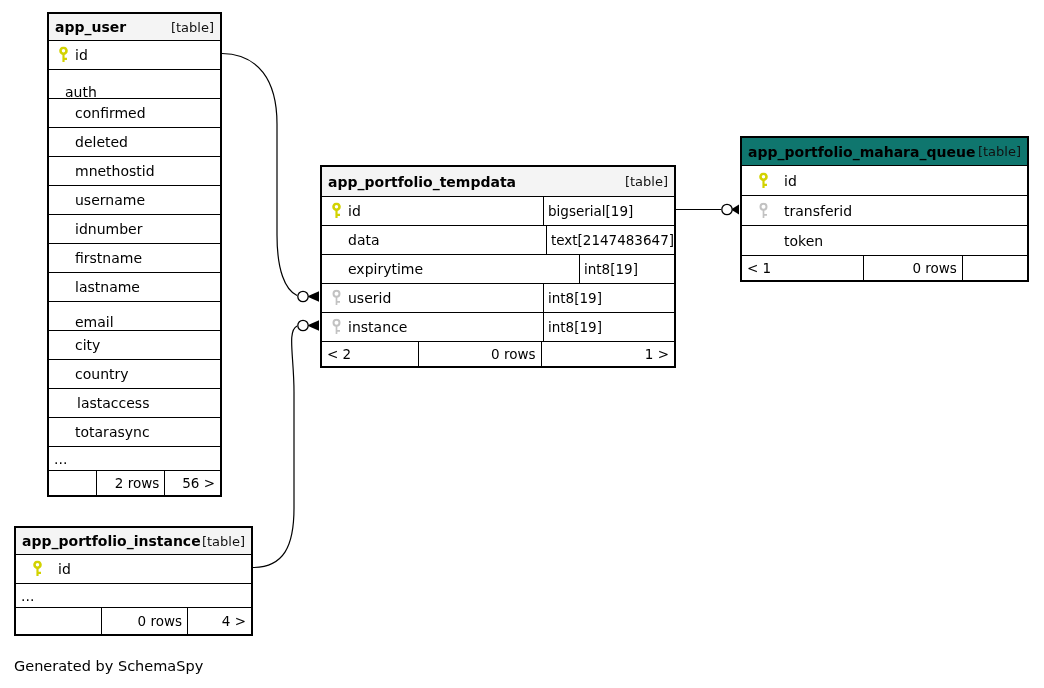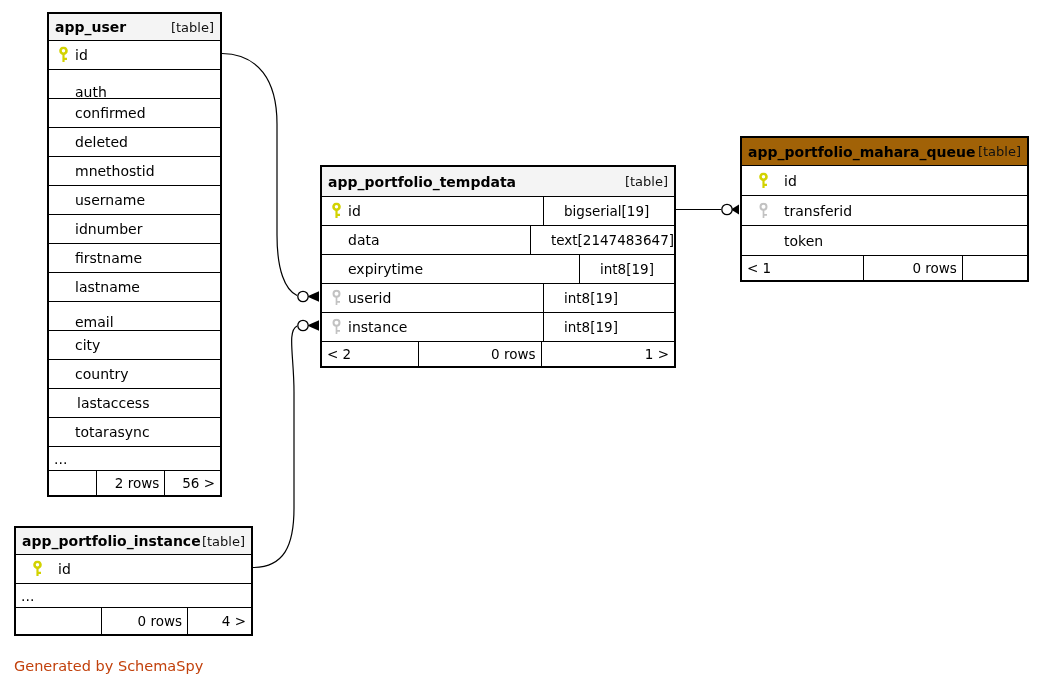--- a/index.html
+++ b/index.html
@@ -10,30 +10,30 @@
   .tbl-header{display:flex;justify-content:space-between;align-items:center;
               background:#f4f4f4;border-bottom:1px solid #000;box-sizing:border-box;
               padding:0 6px;cursor:pointer;}
   .tbl-name{font-weight:bold;font-size:14px;color:#000;}
   .tbl-badge{font-size:13px;color:#111;}
   .col-row{position:relative;display:flex;align-items:stretch;border-bottom:1px solid #000;
            box-sizing:border-box;font-size:14px;color:#000;background:#fff;}
   .name-cell{position:relative;display:flex;align-items:center;box-sizing:border-box;height:100%;}
   .plain-cell{position:relative;display:flex;align-items:center;box-sizing:border-box;flex:1;}
   .type-cell{flex:1;display:flex;align-items:center;border-left:1px solid #000;
-             padding-left:20px;font-size:13.5px;box-sizing:border-box;}
+             padding-left:4px;font-size:13.5px;box-sizing:border-box;}
   .key-icon{position:absolute;top:50%;transform:translateY(-50%);line-height:0;}
   .ellipsis-row{display:flex;align-items:center;padding-left:5px;border-bottom:1px solid #000;
                 font-size:14px;box-sizing:border-box;background:#fff;}
   .tbl-footer{display:flex;font-size:13.5px;background:#fff;}
   .ft-cell{display:flex;align-items:center;box-sizing:border-box;padding:0 5px;height:100%;}
   .ft-cell + .ft-cell{border-left:1px solid #000;}
   .ft-right{justify-content:flex-end;}
   .ft-left{justify-content:flex-start;}
-  #footer-note{position:absolute;left:14px;top:658px;font-size:14.5px;color:#c2410c;z-index:2;}
+  #footer-note{position:absolute;left:14px;top:658px;font-size:14.5px;color:#000000;z-index:2;}
 </style>
 </head>
 <body>
 
 <div id="stage">
   <div id="footer-note">Generated by SchemaSpy</div>
 <svg width="1044" height="688" id="rel-svg">
       <g>
         <path d="M 222 53.5 C 258 54 277 80 277 124 L 277 235 C 277 270 285 290 297 295.5" fill="none" stroke="#000000" stroke-width="1.2"></path>
         <polygon points="307,296.5 319,291.2 319,301.8" fill="#000000"></polygon>
@@ -58,21 +58,21 @@
       <div class="col-row" style="height: 29px;">
         <div class="plain-cell" style="padding-left: 26px;">
           <span class="key-icon" style="left: 8px;"><svg width="13" height="17" viewBox="0 0 13 17">
               <circle cx="6.5" cy="4.2" r="3" fill="none" stroke="#d2d200" stroke-width="2.6"></circle>
               <path d="M6.5 7.2 L6.5 15.5 M6.5 12.3 L10 12.3" fill="none" stroke="#d2d200" stroke-width="2.2"></path>
             </svg></span>
           <span>id</span>
         </div>
       </div>
       <div class="col-row" style="height: 29px;">
-        <div class="plain-cell" style="padding-left: 26px; margin-top: 16px;">
+        <div class="plain-cell" style="padding-left: 16px; margin-top: 16px;">
           <span>auth</span>
         </div>
       </div>
       <div class="col-row" style="height: 29px;">
         <div class="plain-cell" style="padding-left: 26px;">
           <span>confirmed</span>
         </div>
       </div>
       <div class="col-row" style="height: 29px;">
         <div class="plain-cell" style="padding-left: 26px;">
@@ -183,21 +183,21 @@
         </div>
         <div class="type-cell">int8[19]</div>
       </div>
       <div class="tbl-footer" style="height: 24px;">
         <div class="ft-cell ft-left" style="width: 97px;">&lt; 2</div>
         <div class="ft-cell ft-right" style="width: 124px;">0 rows</div>
         <div class="ft-cell ft-right" style="width: 135px;">1 &gt;</div>
       </div>
     </div>
     <div class="table-node" style="left: 740px; top: 136px; width: 289px;">
-      <div class="tbl-header" style="height: 28px; background: #a16207;">
+      <div class="tbl-header" style="height: 28px; background: #0f766e;">
         <span class="tbl-name">app_portfolio_mahara_queue</span>
         <span class="tbl-badge">[table]</span>
       </div>
       <div class="col-row" style="height: 30px;">
         <div class="plain-cell" style="padding-left: 42px;">
           <span class="key-icon" style="left: 15px;"><svg width="13" height="17" viewBox="0 0 13 17">
               <circle cx="6.5" cy="4.2" r="3" fill="none" stroke="#d2d200" stroke-width="2.6"></circle>
               <path d="M6.5 7.2 L6.5 15.5 M6.5 12.3 L10 12.3" fill="none" stroke="#d2d200" stroke-width="2.2"></path>
             </svg></span>
           <span>id</span>

